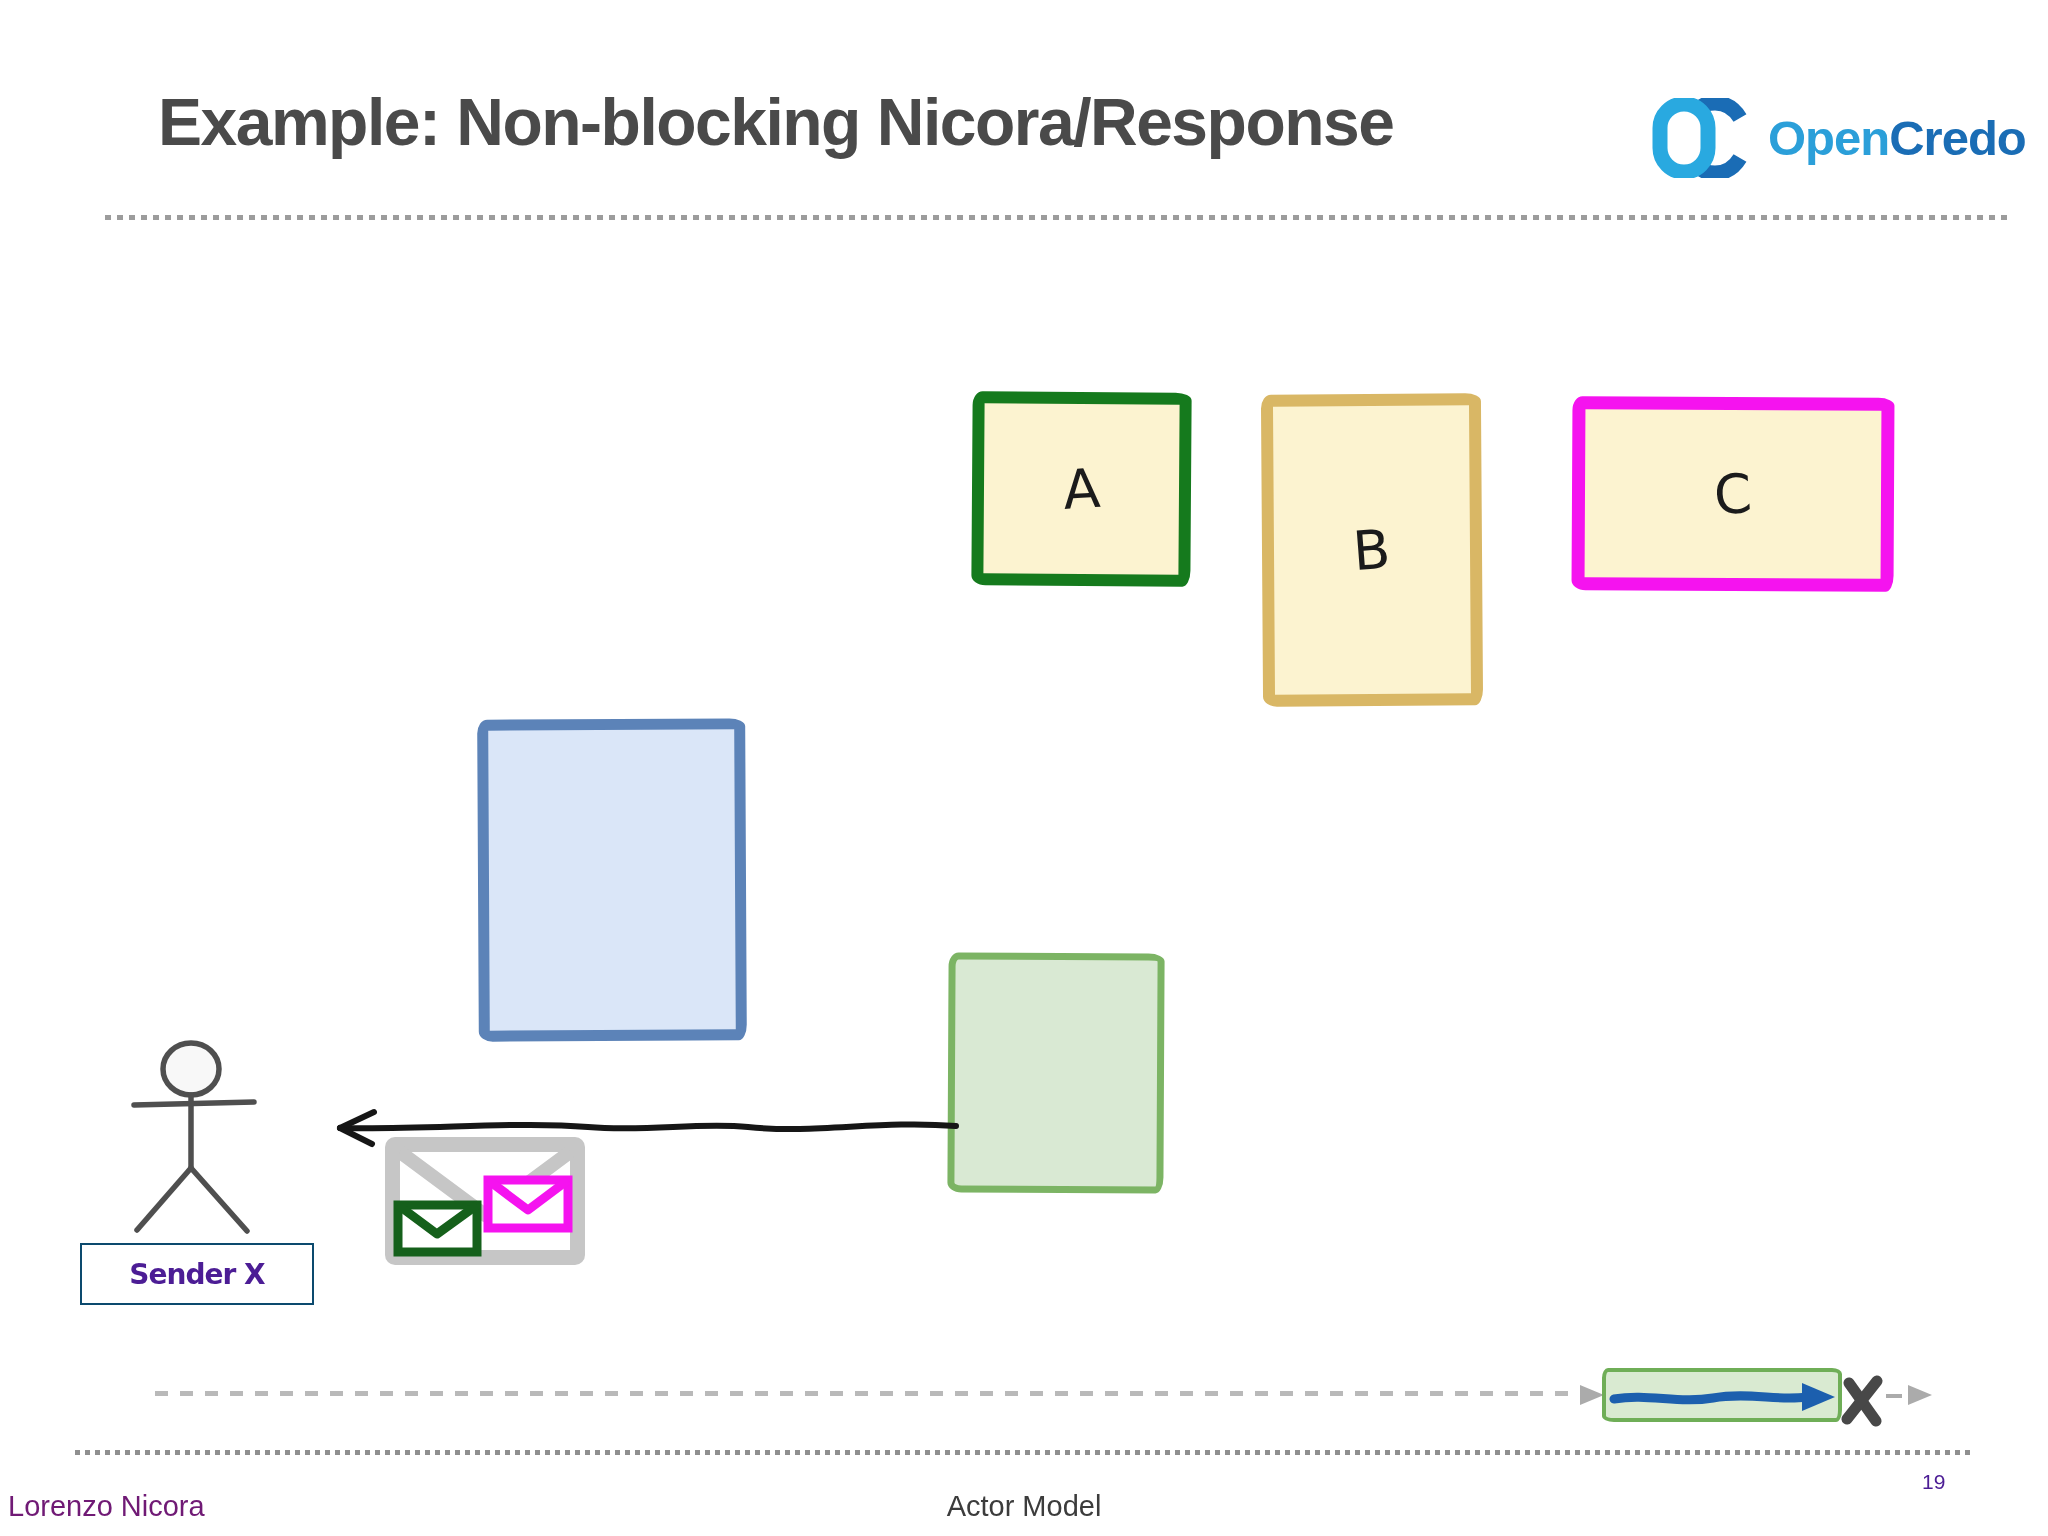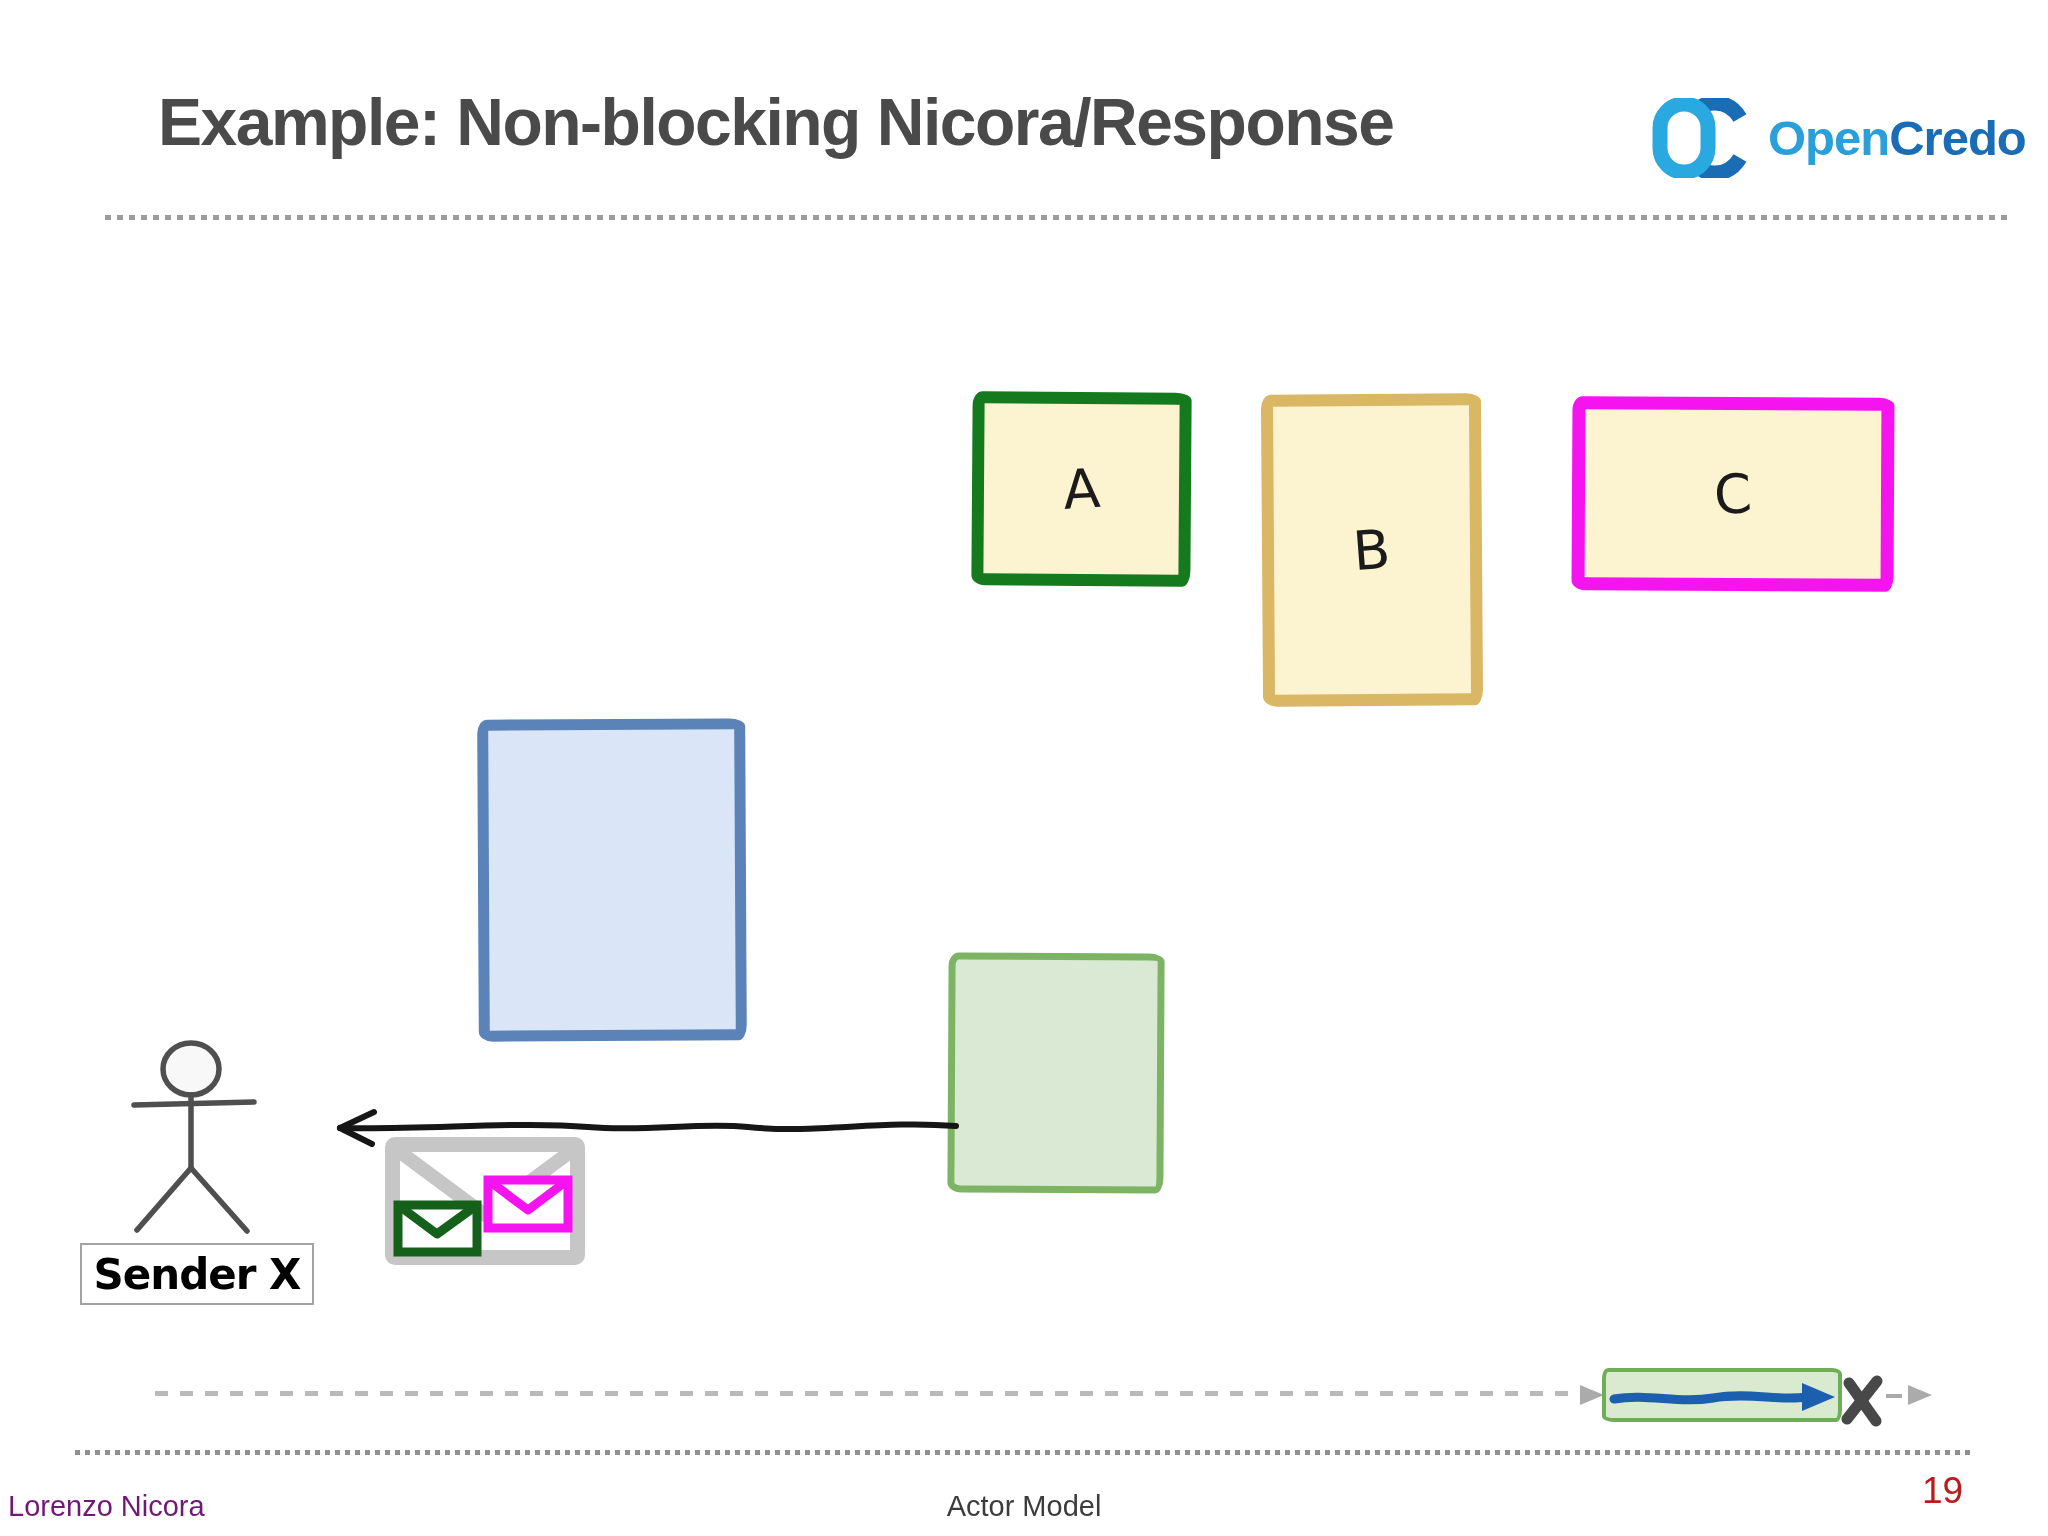--- a/index.html
+++ b/index.html
@@ -34,23 +34,23 @@
   }
   .box-a { left:972px;  top:392px; width:219px; height:194px; border:12px solid #157a1d; background:#fcf3d0; transform:rotate(0.4deg); }
   .box-b { left:1262px; top:394px; width:220px; height:312px; border:12px solid #d9b765; background:#fcf3d0; transform:rotate(-0.4deg); }
   .box-c { left:1572px; top:397px; width:322px; height:194px; border:13px solid #f513ef; background:#fcf3d0; transform:rotate(0.3deg); }
   .box-blue  { left:478px; top:719px; width:268px; height:322px; border:11px solid #5c83b8; background:#dae6f8; transform:rotate(-0.3deg); }
   .box-green { left:948px; top:953px; width:216px; height:240px; border:7px  solid #7cb464; background:#d9e9d3; transform:rotate(0.3deg); }
   
   .stick-figure { position:absolute; left:125px; top:1038px; }
   .sender-label {
     position:absolute; left:80px; top:1243px; width:230px; height:58px;
-    border:2px solid #a3a3a3; background:#fff;
+    border:2px solid #0c4a6e; background:#fff;
     display:flex; align-items:center; justify-content:center;
-    font-size:42px; font-weight:bold; color:#000000;
+    font-size:28px; font-weight:bold; color:#4c1d95;
     font-family:"DejaVu Sans", sans-serif; letter-spacing:-1px;
   }
   
   .reply-arrow { position:absolute; left:318px; top:1104px; }
   .envelope    { position:absolute; left:383px; top:1135px; }
   
   .timeline-dashed {
     position:absolute; left:155px; top:1391px; width:1448px; height:5px;
     background:repeating-linear-gradient(90deg,#b9b9b9 0 13px,transparent 13px 25px);
   }
@@ -66,21 +66,21 @@
     position:absolute; left:1886px; top:1394px; width:16px; height:4px; background:#ababab;
   }
   .tl-arrow-end { position:absolute; left:1906px; top:1385px; }
   
   .rule-dotted-bottom {
     position:absolute; left:75px; top:1450px; width:1900px; height:5px;
     background:repeating-linear-gradient(90deg,#8f8f8f 0 5px,transparent 5px 10px);
   }
   .footer-author { position:absolute; left:8px; top:1490px; font-size:29px; color:#701a75; }
   .footer-center { position:absolute; left:0; top:1490px; width:2048px; text-align:center; font-size:29px; color:#3c3c3c; }
-  .footer-page   { position:absolute; left:1922px; top:1470px; font-size:37px; color:#b91c1c; }
+  .footer-page   { position:absolute; left:1922px; top:1470px; font-size:21px; color:#4c1d95; }
 </style>
 </head>
 <body>
 
 <div class="slide">
 
   <div class="title">Example: Non-blocking Nicora/Response</div>
 
   <div class="logo">
     <svg width="100" height="80" viewBox="0 0 100 80">

